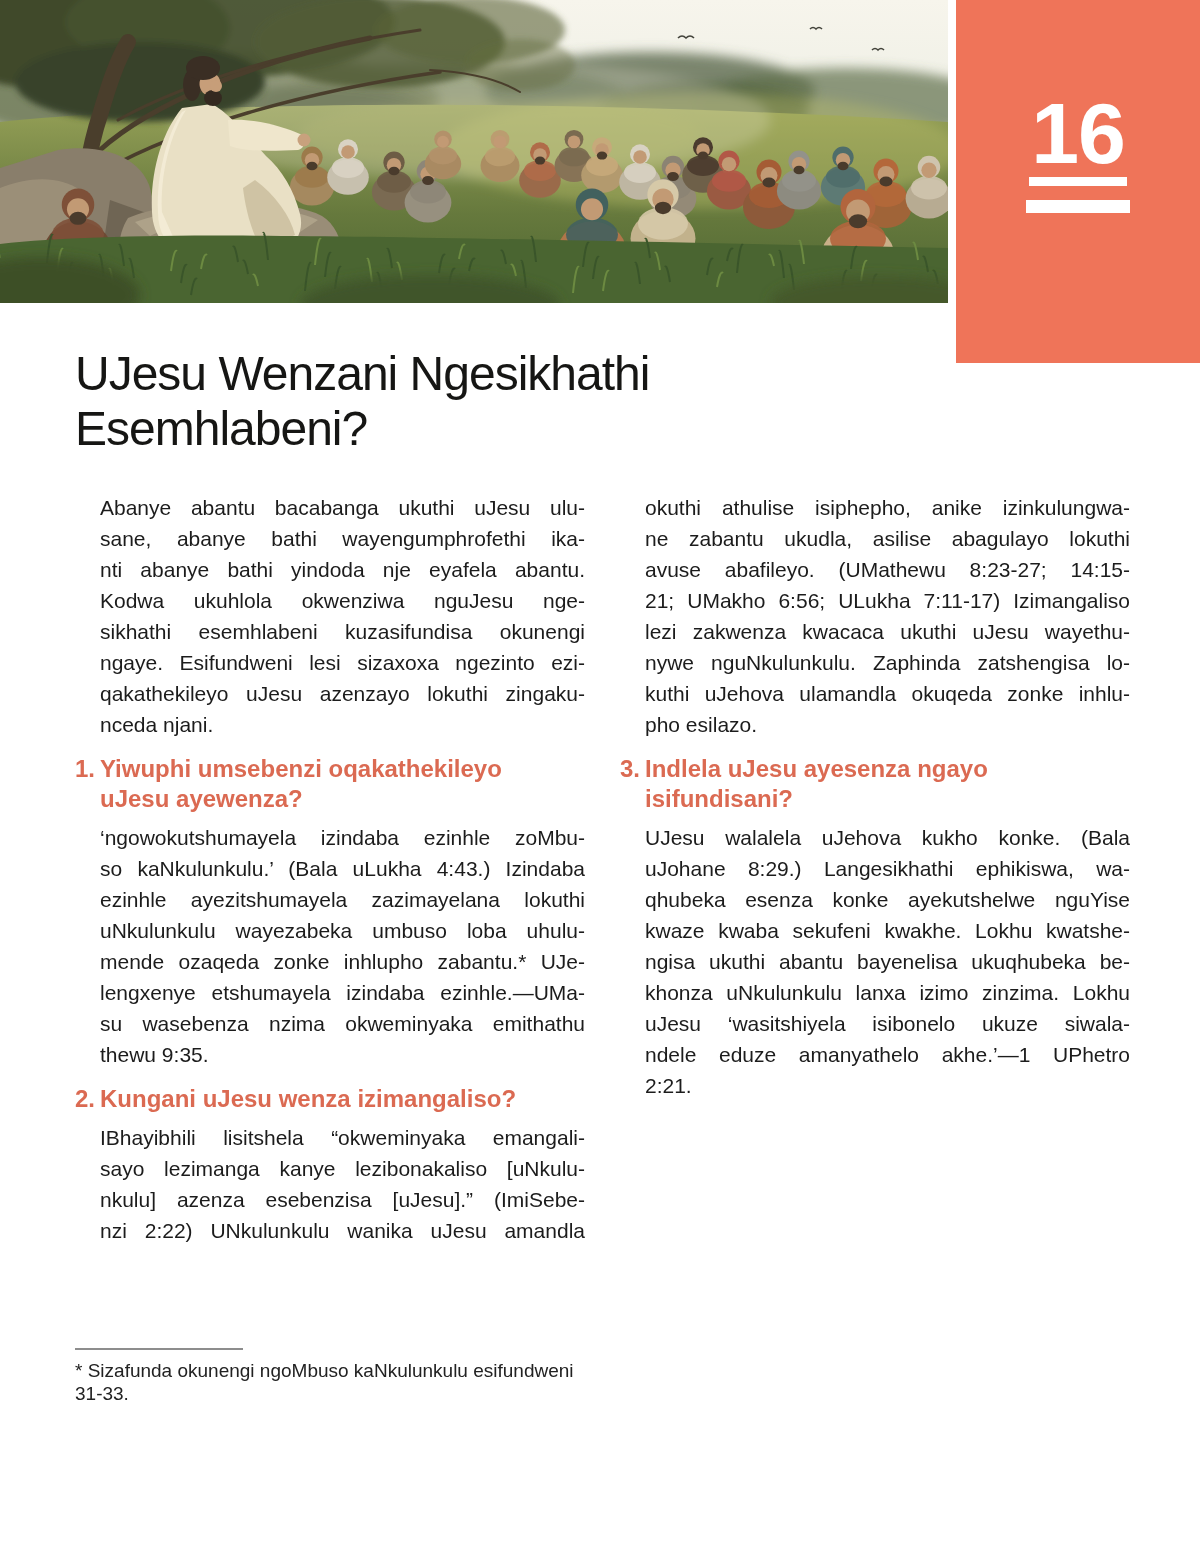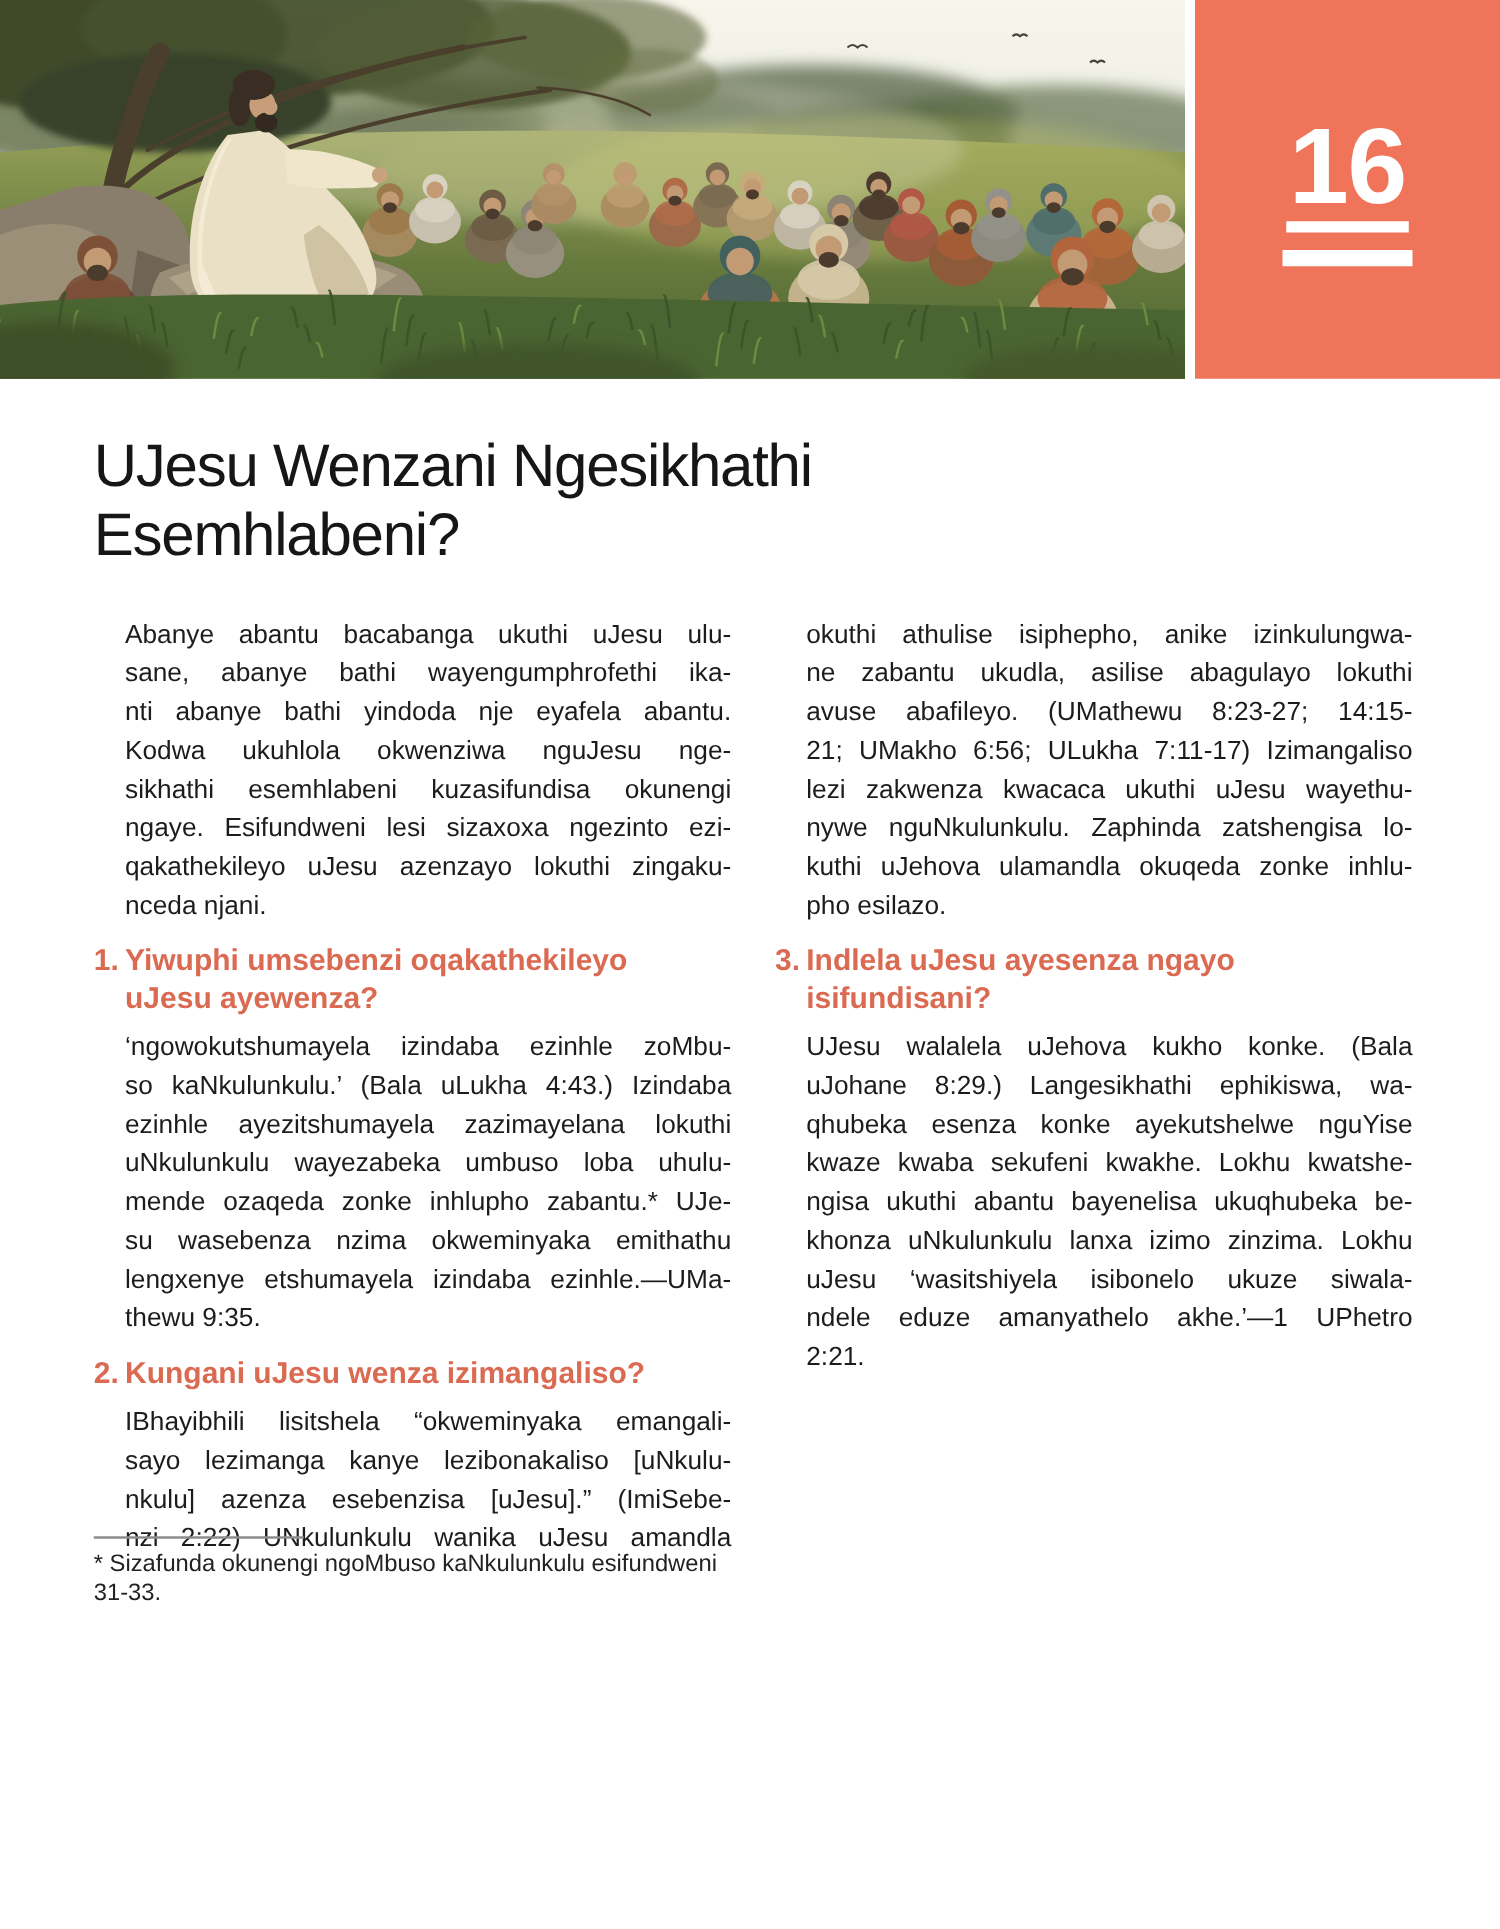--- a/index.html
+++ b/index.html
@@ -5,21 +5,21 @@
   html,body{margin:0;padding:0;}
   body{width:1200px;height:1543px;background:#fff;position:relative;overflow:hidden;
        font-family:"Liberation Sans",sans-serif;color:#1c1c1c;}
   #page{position:absolute;inset:0;}
 
   
   #hero{position:absolute;left:0;top:0;width:948px;height:303px;overflow:hidden;background:#dfe3d6;}
   #hero svg{display:block;width:100%;height:100%;}
 
   
-  #block16{position:absolute;left:956px;top:0;width:244px;height:303px;background:var(--accent,#EF7459);}
+  #block16{position:absolute;left:956px;top:0;width:244px;height:363px;background:var(--accent,#EF7459);}
   #block16 .numwrap{position:absolute;left:0;right:0;top:94px;text-align:center;}
   #block16 .num{display:inline-block;font-size:86px;line-height:0.92;font-weight:bold;color:#fff;
                 border-bottom:9px solid #fff;padding:0 2px 4px 2px;letter-spacing:-1px;}
   #block16 .numbar{margin:14px auto 0 auto;width:104px;height:13px;background:#fff;}
 
   
   #title{position:absolute;left:75px;top:346px;margin:0;font-size:48px;line-height:55px;
          font-weight:normal;color:#161614;letter-spacing:-1px;}
   #title .tline{display:block;}
 
@@ -29,21 +29,21 @@
   #col-right{left:620px;}
   .para{padding-left:25px;}
   .jline{text-align:justify;text-align-last:justify;white-space:normal;}
   .jline.flush{text-align-last:left;}
   .jline b{font-weight:normal;}
   .q{position:relative;padding-left:25px;margin:14px 0 8px 0;color:var(--heading,#DB6A52);
      font-weight:bold;font-size:24px;line-height:30px;}
   .q .qnum{position:absolute;left:0;top:0;}
 
   
-  #footnote{position:absolute;left:75px;top:1229px;width:505px;font-size:19px;line-height:23px;color:#222;}
+  #footnote{position:absolute;left:75px;top:1348px;width:505px;font-size:19px;line-height:23px;color:#222;}
   .fnrule{width:168px;height:2px;background:#8d8d8d;margin-bottom:9px;}
 </style>
 </head>
 <body>
 
 <div id="page">
 
   <div id="hero">
     <svg viewBox="0 0 948 303" preserveAspectRatio="none">
       <defs>
@@ -383,22 +383,22 @@
         <span class="qnum">1.</span>
         <div class="qline">Yiwuphi umsebenzi oqakathekileyo</div>
         <div class="qline">uJesu ayewenza?</div>
       </div>
       <div class="para">
         <div class="jline"><b>‘ngowokutshumayela izindaba ezinhle zoMbu-</b></div>
         <div class="jline"><b>so kaNkulunkulu.’</b> (Bala uLukha 4:43.) Izindaba</div>
         <div class="jline">ezinhle ayezitshumayela zazimayelana lokuthi</div>
         <div class="jline">uNkulunkulu wayezabeka umbuso loba uhulu-</div>
         <div class="jline">mende ozaqeda zonke inhlupho zabantu.* UJe-</div>
+        <div class="jline">lengxenye etshumayela izindaba ezinhle.—UMa-</div>
         <div class="jline">su wasebenza nzima okweminyaka emithathu</div>
-        <div class="jline">lengxenye etshumayela izindaba ezinhle.—UMa-</div>
         <div class="jline flush">thewu 9:35.</div>
       </div>
       <div class="q">
         <span class="qnum">2.</span>
         <div class="qline">Kungani uJesu wenza izimangaliso?</div>
       </div>
       <div class="para">
         <div class="jline">IBhayibhili lisitshela <b>“okweminyaka emangali-</b></div>
         <div class="jline"><b>sayo lezimanga kanye lezibonakaliso [uNkulu-</b></div>
         <div class="jline"><b>nkulu] azenza esebenzisa [uJesu].”</b> (ImiSebe-</div>

